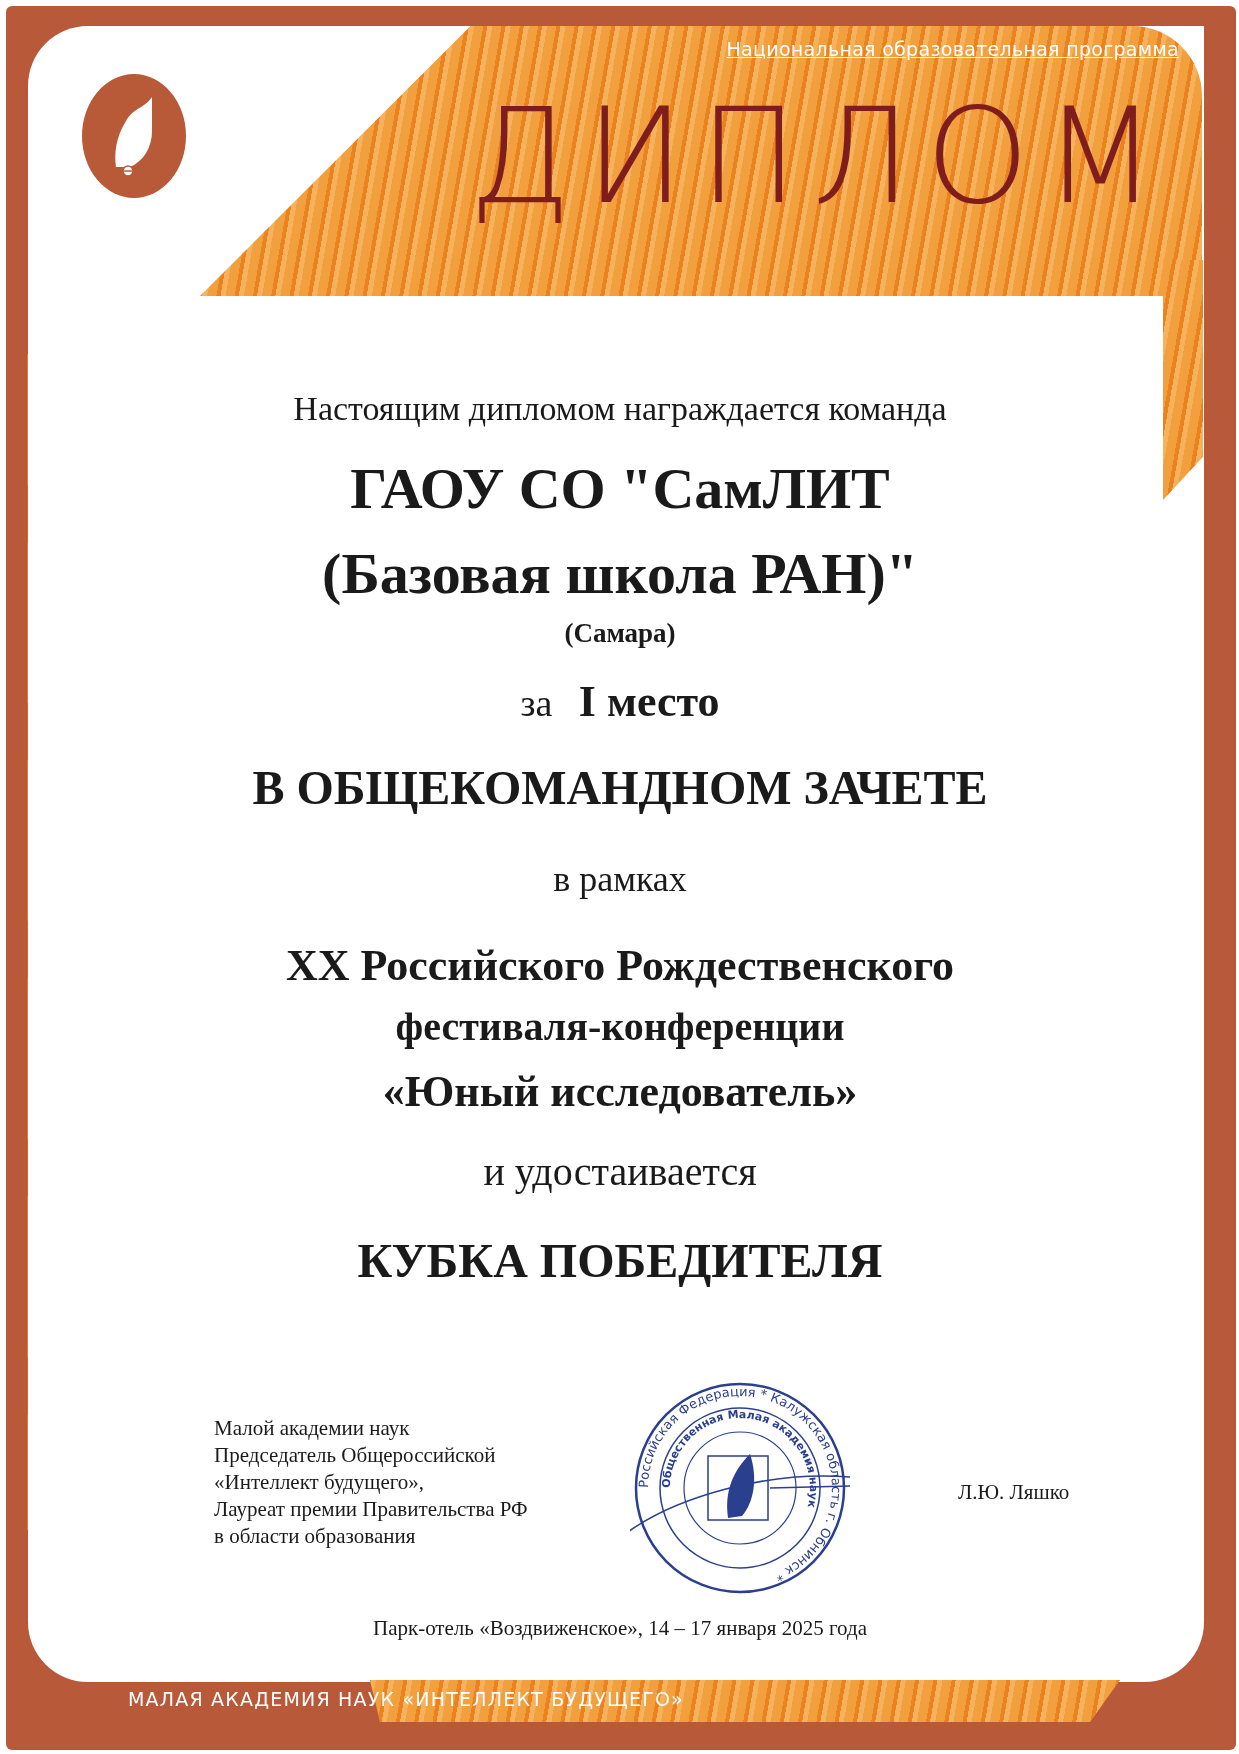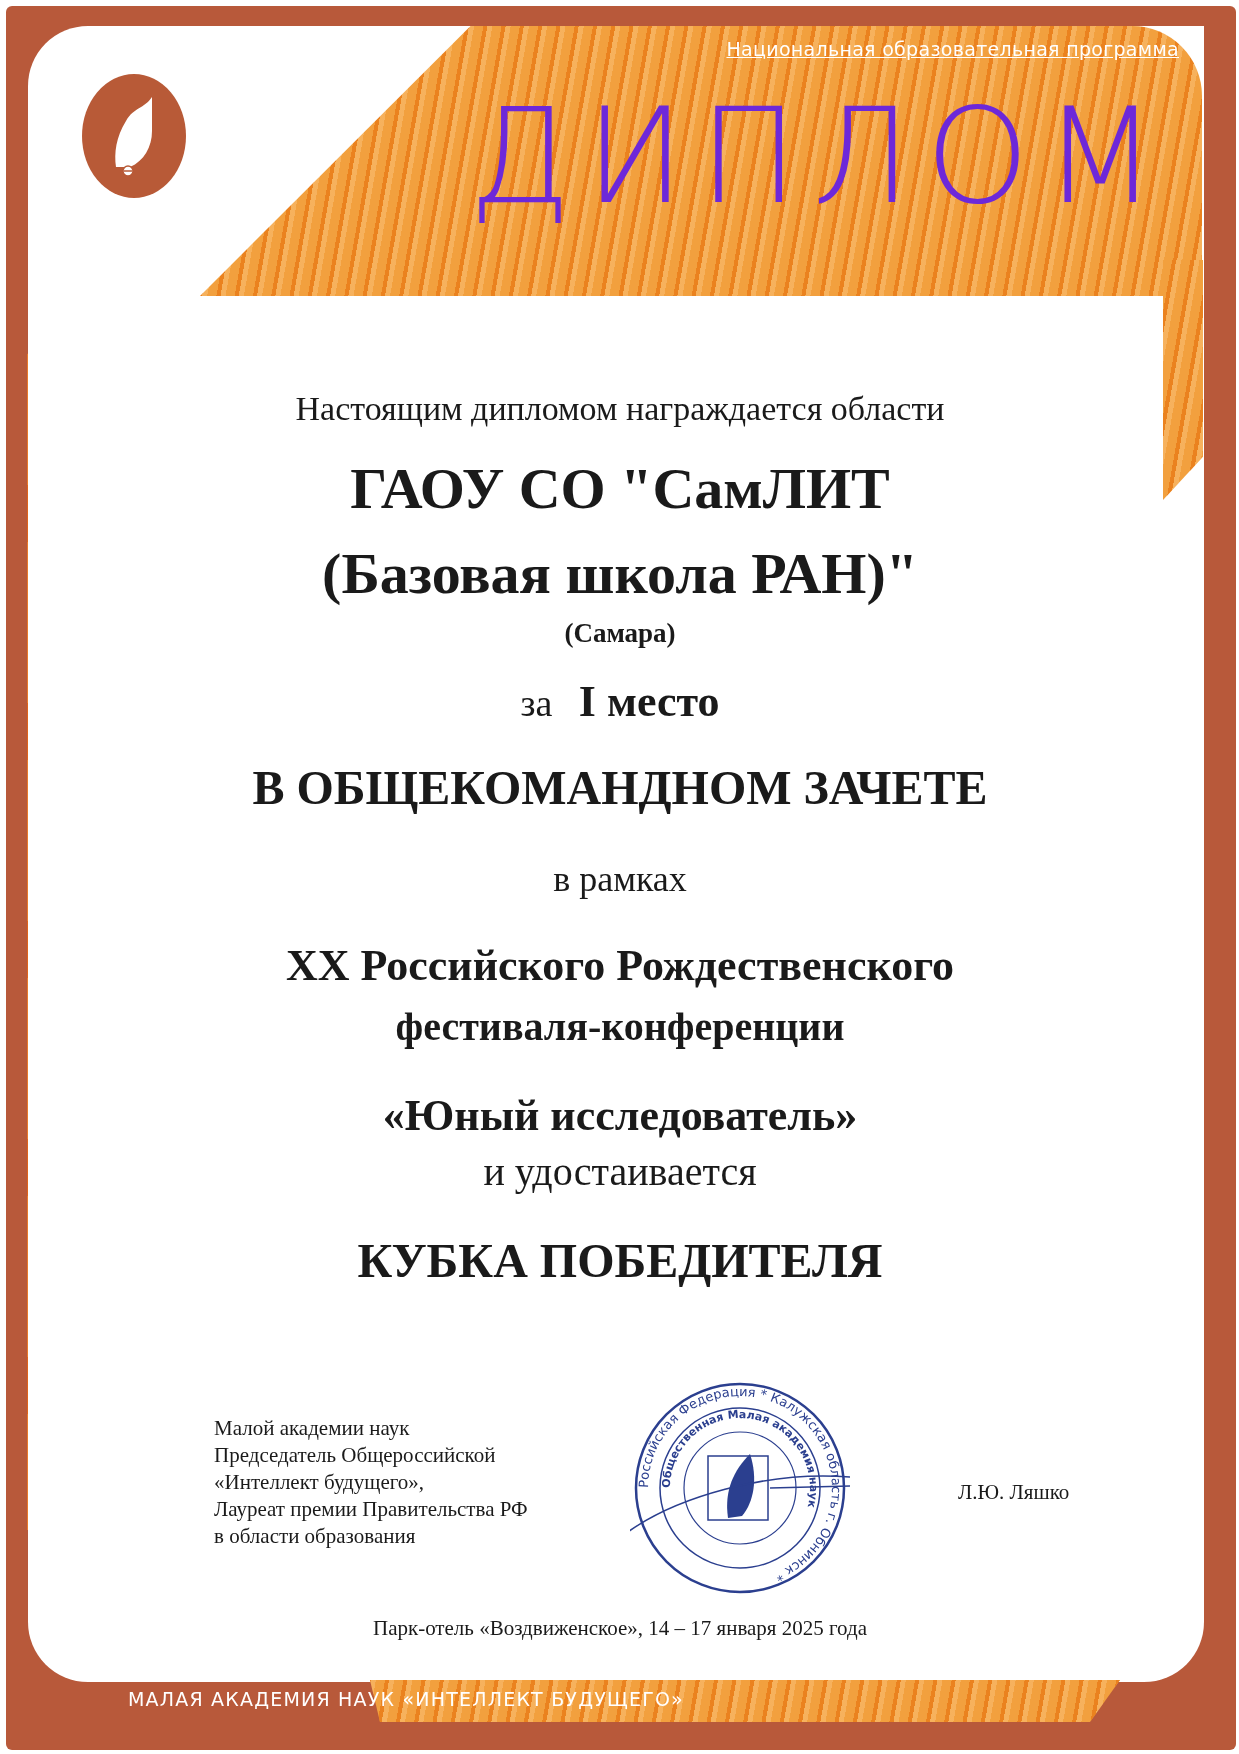--- a/index.html
+++ b/index.html
@@ -63,40 +63,40 @@
 
   .header-subtitle {
     position: absolute; right: 60px; top: 38px; width: 700px;
     text-align: right; color: #ffffff;
     font-family: "DejaVu Sans", sans-serif; font-size: 19px; line-height: 23px;
     letter-spacing: 0.3px;
     text-decoration: underline;
   }
   .header-title {
     position: absolute; left: 440px; top: 86px; width: 760px;
-    text-align: center; color: #6d28d9;
+    text-align: center; color: #7f1d1d;
     font-family: "DejaVu Sans", sans-serif; font-weight: 200;
     font-size: 132px; line-height: 140px; letter-spacing: 14px;
     -webkit-text-stroke: 0px;
   }
 
   .body-text {
     position: absolute; left: 120px; width: 1000px; text-align: center; color: #1a1a1a;
   }
   .lead { top: 390px; font-size: 34px; }
   .org1 { top: 455px; font-size: 58px; font-weight: bold; }
   .org2 { top: 540px; font-size: 58px; font-weight: bold; }
   .city { top: 618px; font-size: 27px; font-weight: bold; }
   .place { top: 676px; font-size: 38px; }
   .place .big { font-weight: bold; font-size: 44px; margin-left: 17px; }
   .category { top: 760px; font-size: 48px; font-weight: bold; }
   .framework { top: 858px; font-size: 36px; }
   .event1 { top: 940px; font-size: 44px; font-weight: bold; }
   .event2 { top: 1003px; font-size: 40px; font-weight: bold; }
-  .event3 { top: 1066px; font-size: 44px; font-weight: bold; margin-top: 24px; }
+  .event3 { top: 1066px; font-size: 44px; font-weight: bold; }
   .award-lead { top: 1148px; font-size: 40px; }
   .award { top: 1233px; font-size: 48px; font-weight: bold; }
 
   .signer {
     position: absolute; left: 214px; top: 1415px; width: 380px;
     font-size: 21px; line-height: 27px; color: #1a1a1a;
   }
   .signer div { white-space: nowrap; }
   .sign-name {
     position: absolute; left: 958px; top: 1480px;
@@ -131,21 +131,21 @@
     <circle cx="24" cy="80" r="5" fill="#ffffff" stroke="#b85a37" stroke-width="1.5"></circle>
     <line x1="20" y1="80" x2="28" y2="80" stroke="#b85a37" stroke-width="1.5"></line>
   </svg>
 </div>
 
 <div class="header-subtitle">
   <div>Национальная образовательная программа</div>
 </div>
 <div class="header-title">ДИПЛОМ</div>
 
-<div class="body-text lead">Настоящим дипломом награждается области</div>
+<div class="body-text lead">Настоящим дипломом награждается команда</div>
 <div class="body-text org1">ГАОУ СО "СамЛИТ</div>
 <div class="body-text org2">(Базовая школа РАН)"</div>
 <div class="body-text city">(Самара)</div>
 <div class="body-text place">
   <span>за</span>
   <span class="big">I место</span>
 </div>
 <div class="body-text category">В ОБЩЕКОМАНДНОМ ЗАЧЕТЕ</div>
 <div class="body-text framework">в рамках</div>
 <div class="body-text event1">XX Российского Рождественского</div>

